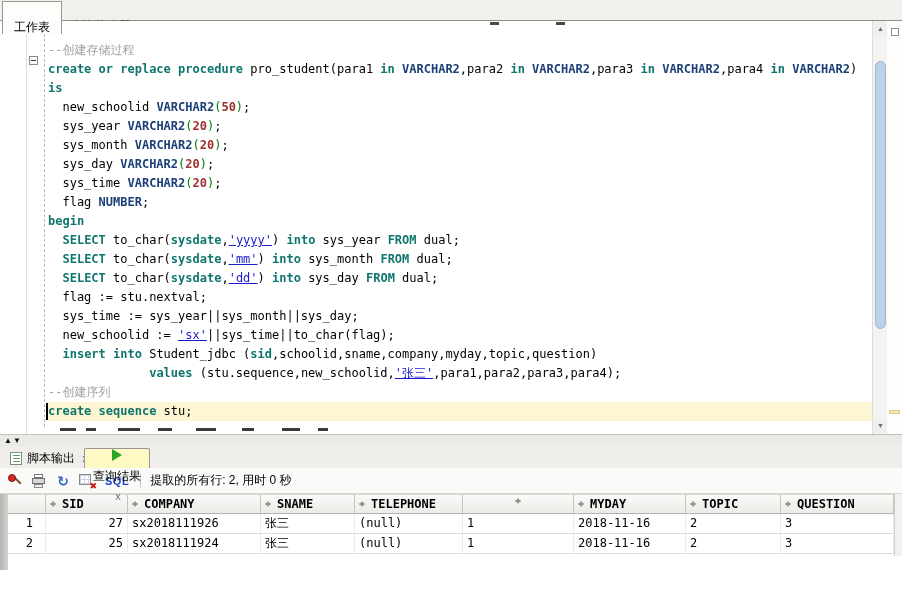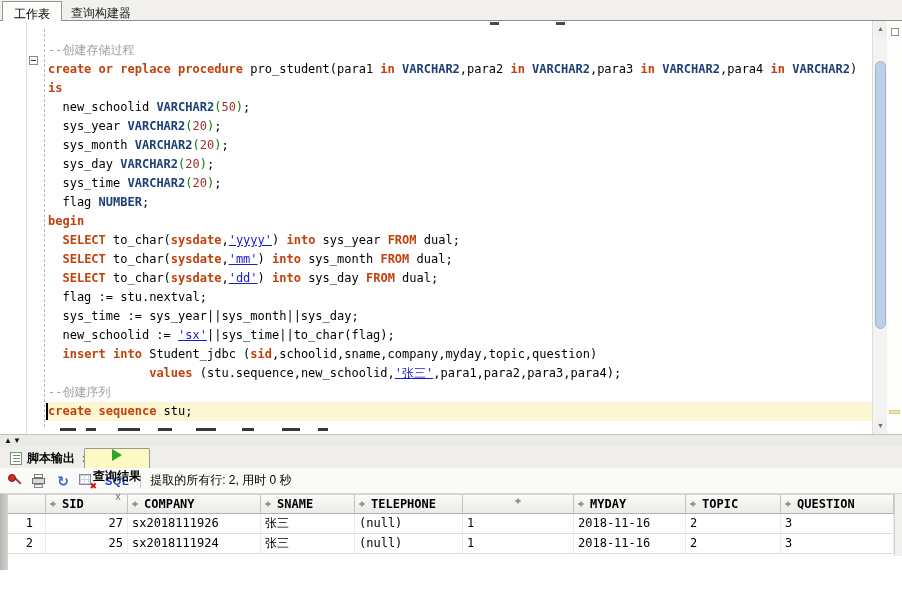--- a/index.html
+++ b/index.html
@@ -3,39 +3,39 @@
 <meta charset="utf-8">
 <style>
   html,body{margin:0;padding:0;background:#fff;}
   *{box-sizing:border-box;}
   #app{position:relative;width:902px;height:590px;background:#fff;overflow:hidden;
        font-family:"Liberation Sans","DejaVu Sans",sans-serif;font-size:12px;color:#000;}
 
   
   .tabbar-top{position:absolute;left:0;top:0;width:902px;height:21px;background:#f2f0ed;
               border-bottom:1px solid #8f8d89;}
-  .ttab{position:absolute;top:1px;height:20px;line-height:19px;padding:3px 11px;}
+  .ttab{position:absolute;top:1px;height:20px;line-height:19px;padding:16px 11px;}
   .ttab.active{left:2px;background:#fdfdfc;border:1px solid #9a9895;border-bottom:none;z-index:2;}
   .ttab.inactive{left:60px;background:transparent;color:#1a1a1a;}
 
   
   .editor{position:absolute;left:0;top:21px;width:902px;height:413px;background:#fff;}
   .gutter{position:absolute;left:0;top:0;width:27px;height:413px;background:#fff;border-right:1px solid #e2e0dd;}
   .fold-box{position:absolute;left:29px;top:35px;width:9px;height:9px;border:1px solid #8a8a8a;background:#fff;}
   .fold-box::after{content:"";position:absolute;left:1px;top:3px;width:5px;height:1px;background:#333;}
   .indent-guide{position:absolute;left:44px;top:8px;height:398px;width:0;border-left:1px dashed #b8b8b8;}
   .code-area{position:absolute;left:46px;top:20px;width:826px;height:405px;overflow:hidden;
              font-family:"DejaVu Sans Mono","Liberation Mono",monospace;font-size:12px;}
   .code-line{position:relative;height:19px;line-height:19px;white-space:pre;padding-left:2px;}
   .code-line.hl{background:#fdf6d3;}
   .tk-com{color:#9f9f9f;}
-  .tk-kw{color:#c2410c;font-weight:bold;}
+  .tk-kw{color:#0f766e;font-weight:bold;}
   .tk-type{color:#1c3f77;font-weight:bold;}
   .tk-str{color:#1a1acd;text-decoration:underline;}
-  .tk-num{color:#a03030;}
+  .tk-num{color:#a03030;font-weight:bold;}
   .tk-par{color:#007f00;}
   .tk-pl{color:#000;}
   .caret{position:absolute;left:0;top:1px;width:2px;height:17px;background:#000;}
   .clip-top-mark{position:absolute;top:1px;height:3px;background:#4a4a4a;}
   .clip-bottom{position:absolute;left:46px;top:407px;width:700px;height:5px;overflow:hidden;}
   .clip-bottom span{position:absolute;top:0;height:3px;background:#3a3a3a;}
 
   
   .vscroll{position:absolute;left:872px;top:0;width:15px;height:413px;background:#f3f3f2;border-left:1px solid #dddcda;}
   .sb-btn{position:absolute;left:1px;width:13px;height:14px;background:#f0efee;color:#6f6f6f;
@@ -48,21 +48,21 @@
   .ruler-mark{position:absolute;left:2px;top:389px;width:11px;height:4px;background:#f3e6a2;border:1px solid #d9cd90;}
 
   
   .splitter{position:absolute;left:0;top:434px;width:902px;height:12px;background:#eceae6;
             border-top:1px solid #c5c2bc;}
   .split-arrows{position:absolute;left:4px;top:1px;font-size:8px;color:#111;letter-spacing:1px;cursor:pointer;}
 
   
   .tabbar-bottom{position:absolute;left:0;top:446px;width:902px;height:22px;background:#f0eeeb;}
   .btab{position:absolute;top:2px;height:20px;display:flex;align-items:center;gap:5px;padding:0 8px;}
-  .btab .lbl{line-height:20px;font-weight:bold;}
+  .btab .lbl{line-height:20px;}
   .btab .close{color:#6b6b6b;font-size:10px;font-family:"DejaVu Sans Mono",monospace;margin-left:2px;}
   .btab.inactive{left:2px;}
   .btab.active{left:84px;background:#fef9c3;border:1px solid #9a9895;border-bottom:none;z-index:2;border-radius:2px 2px 0 0;flex-direction:column;}
   .ic-doc{width:12px;height:13px;background:#fff;border:1px solid #7e8e7e;position:relative;}
   .ic-doc::before{content:"";position:absolute;left:2px;top:2px;width:7px;height:1px;background:#58a058;
                   box-shadow:0 3px 0 #58a058,0 6px 0 #58a058;}
   .ic-play{width:0;height:0;border-left:10px solid #2aa52a;border-top:6px solid transparent;border-bottom:6px solid transparent;}
 
   
   .toolbar{position:absolute;left:0;top:468px;width:902px;height:26px;background:#fafaf8;

